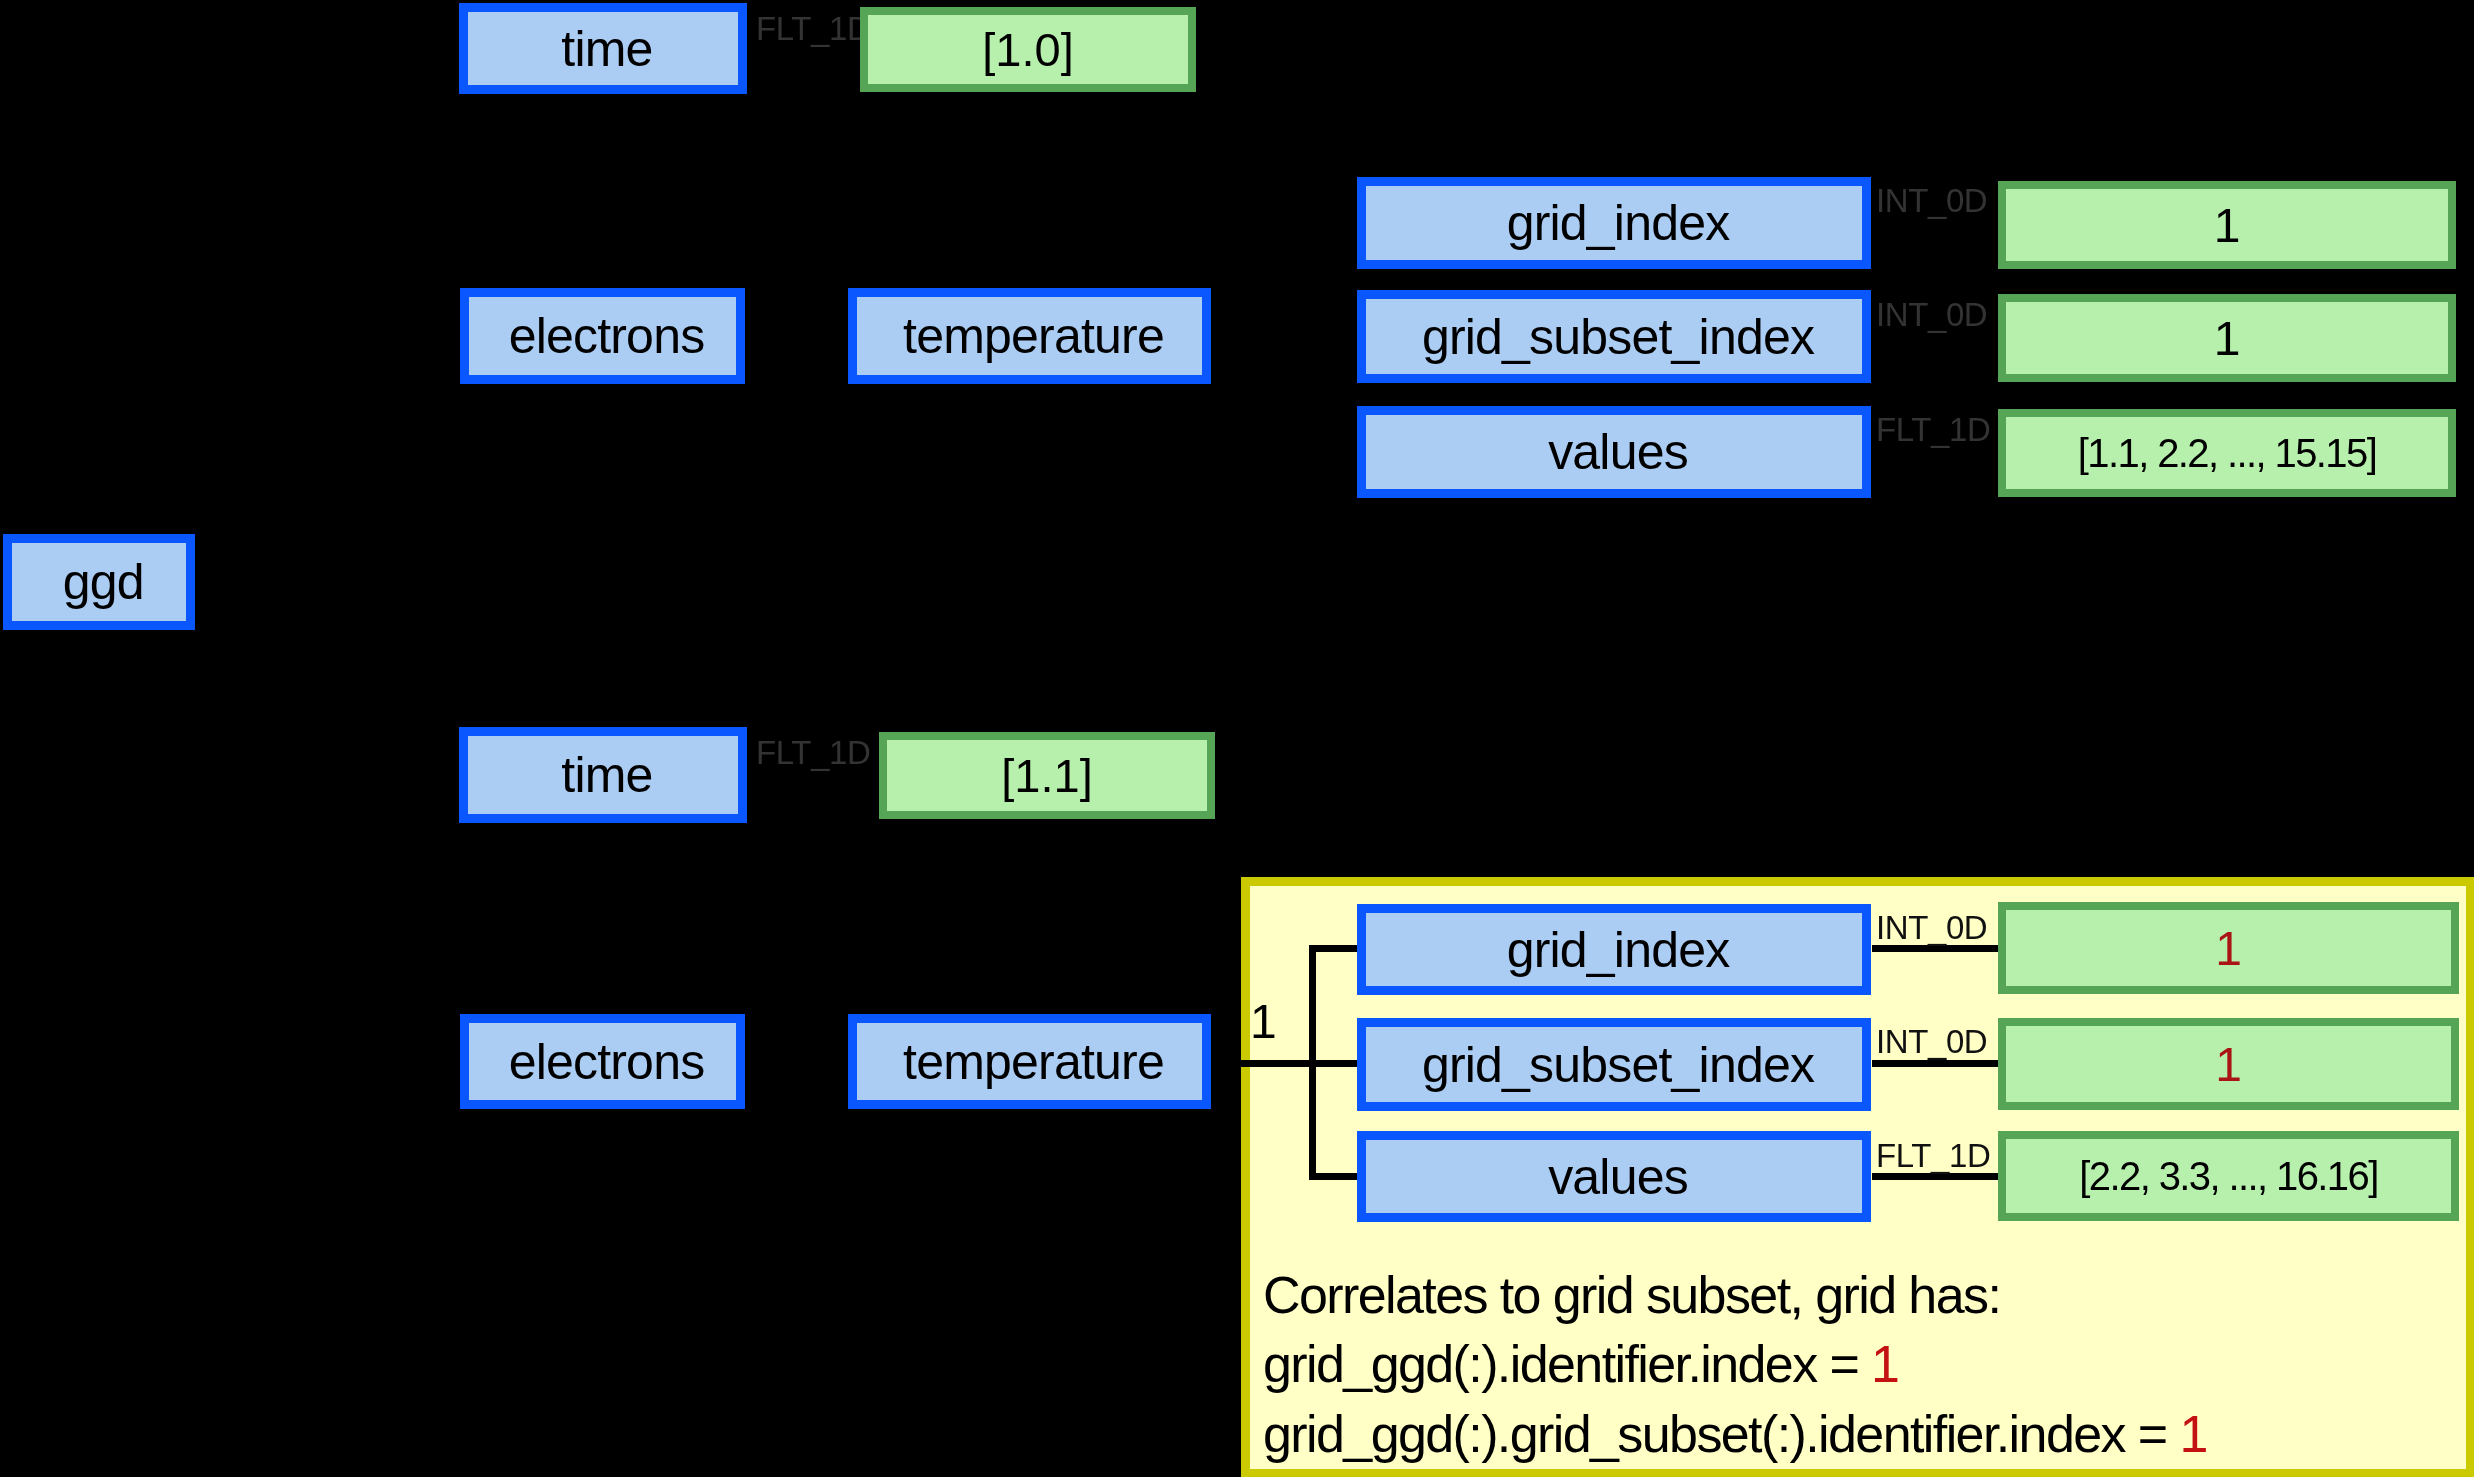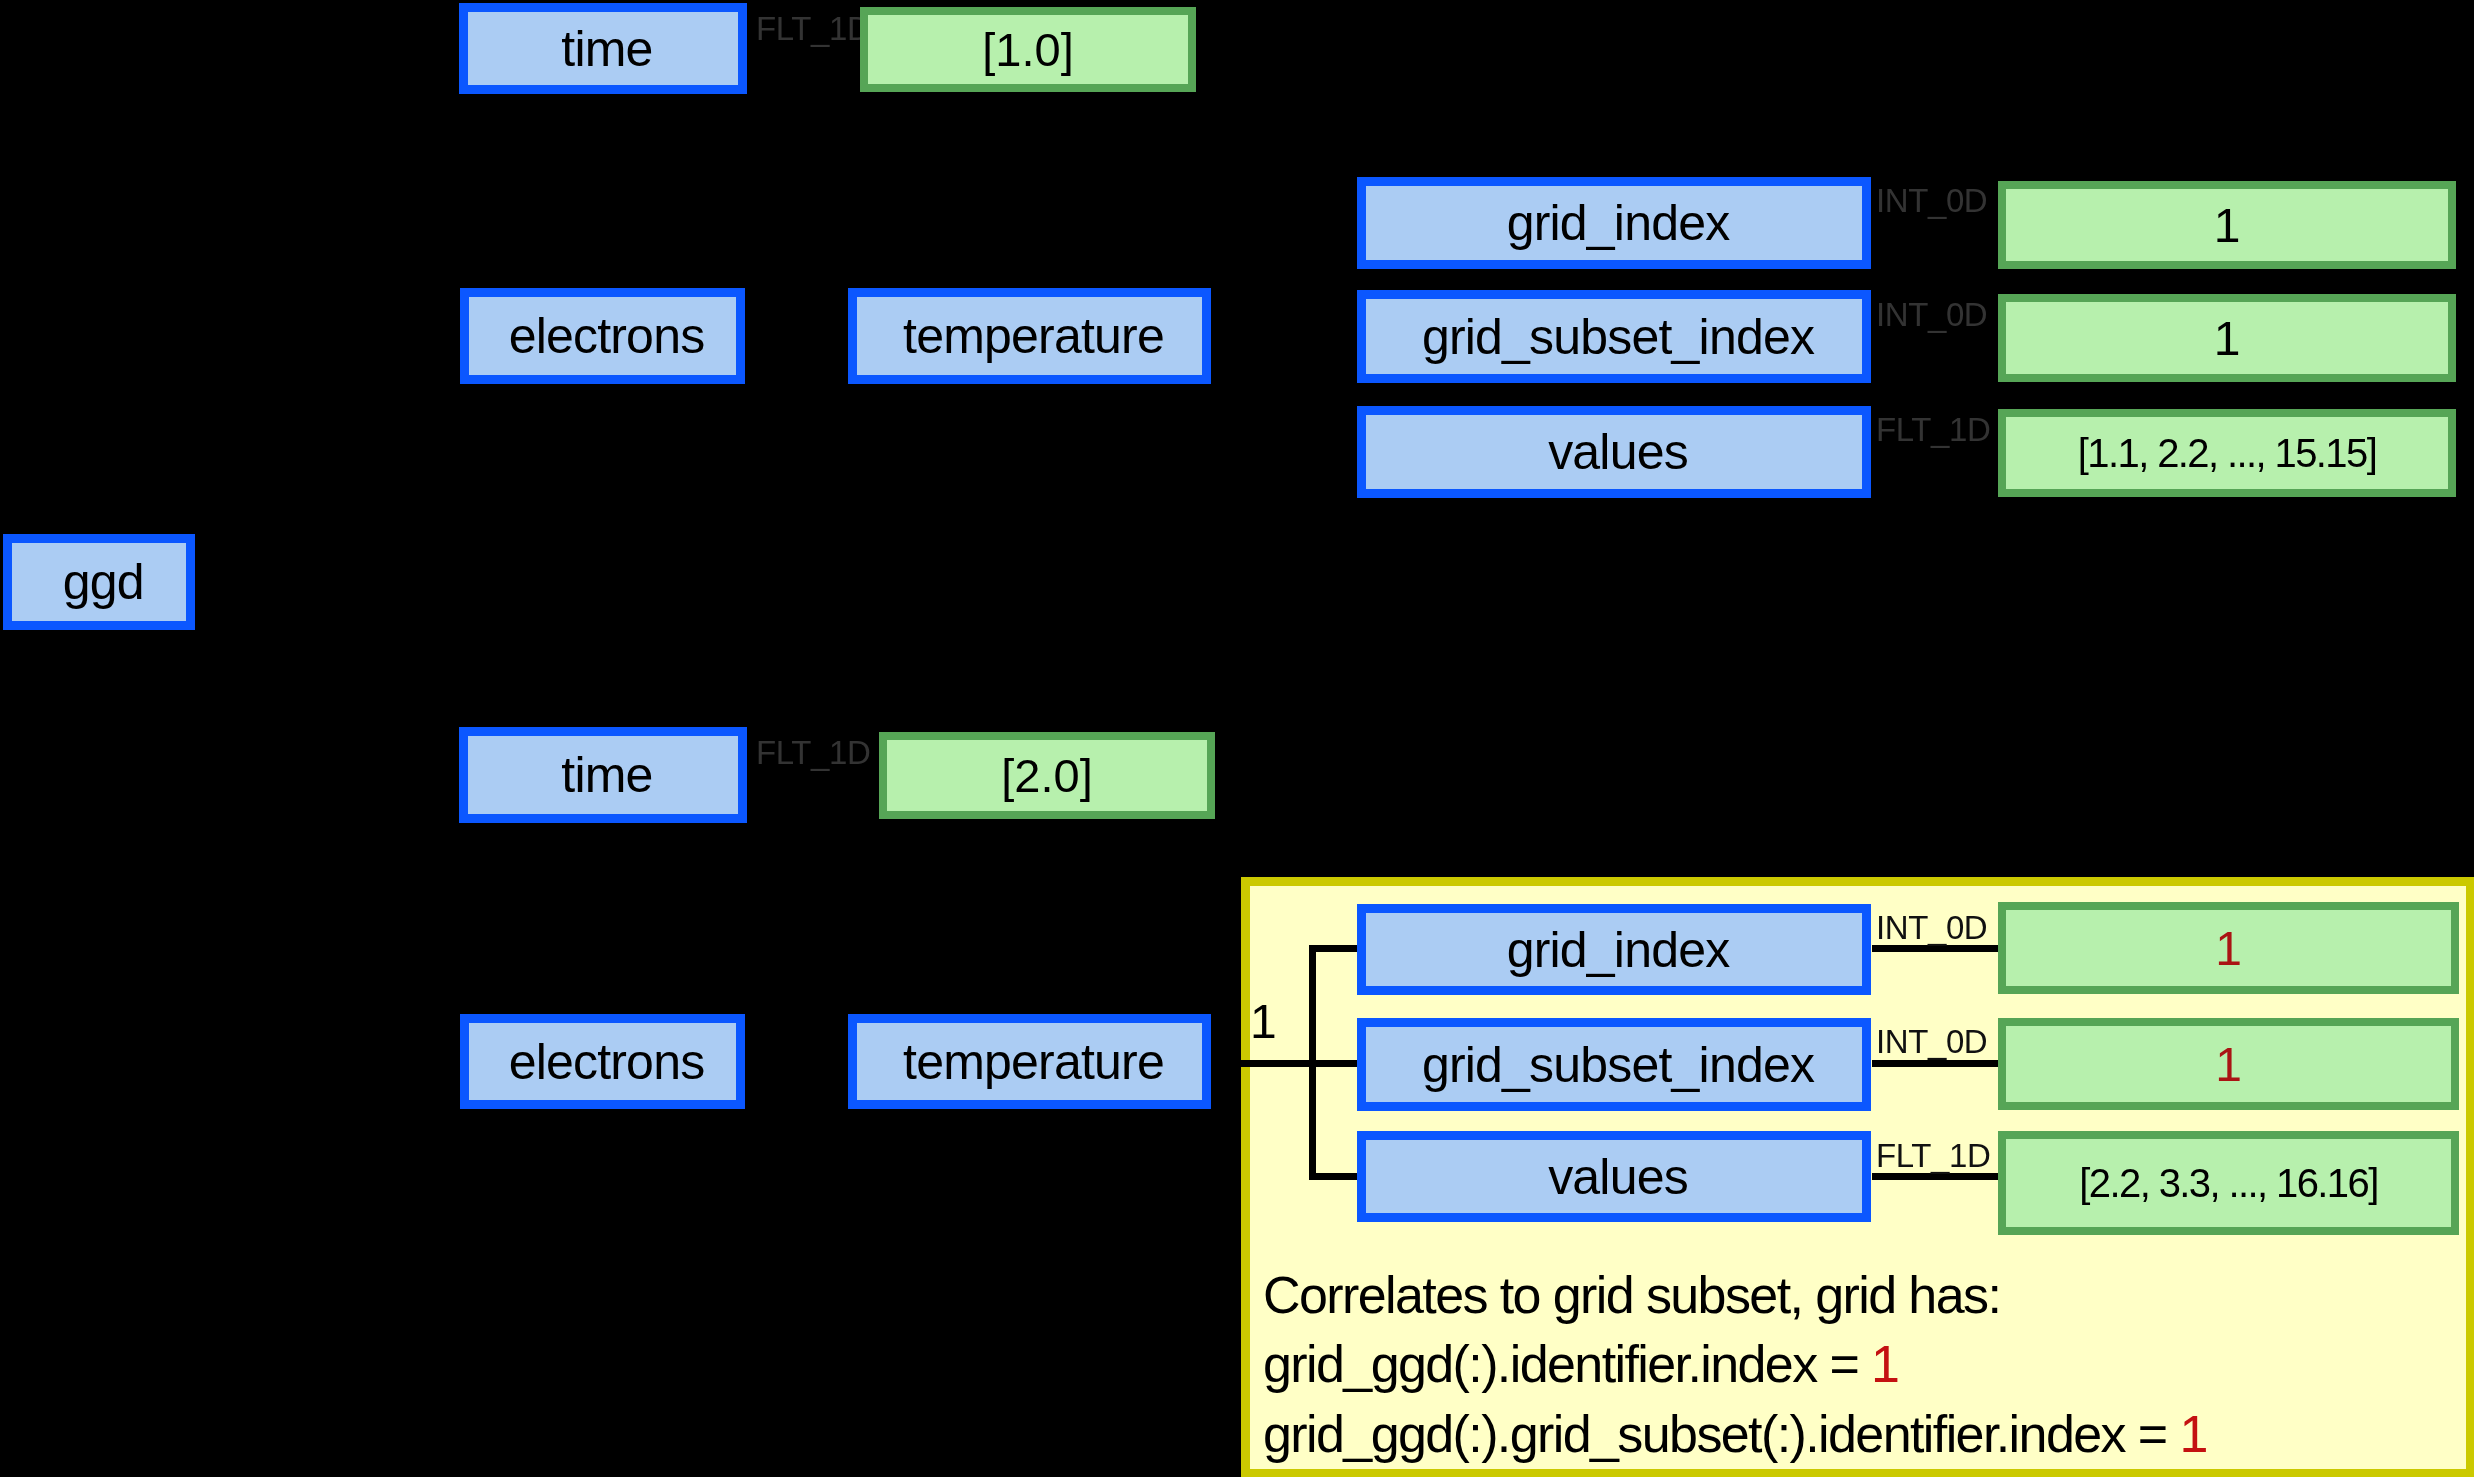--- a/index.html
+++ b/index.html
@@ -59,21 +59,21 @@
   <div class="node" style="left:1357px;top:290px;width:514px;height:93px">grid_subset_index</div>
   <div class="typelabel" style="left:1876px;top:296px">INT_0D</div>
   <div class="leaf" style="left:1998px;top:294px;width:458px;height:88px">1</div>
 
   <div class="node" style="left:1357px;top:406px;width:514px;height:92px">values</div>
   <div class="typelabel" style="left:1876px;top:411px">FLT_1D</div>
   <div class="leaf array" style="left:1998px;top:409px;width:458px;height:88px">[1.1, 2.2, ..., 15.15]</div>
 
   <div class="node" style="left:459px;top:727px;width:288px;height:96px">time</div>
   <div class="typelabel" style="left:756px;top:734px">FLT_1D</div>
-  <div class="leaf" style="left:879px;top:732px;width:336px;height:87px;font-size:47px">[2.0]</div>
+  <div class="leaf" style="left:879px;top:732px;width:336px;height:87px;font-size:47px">[1.1]</div>
 
   <div class="node" style="left:460px;top:1014px;width:285px;height:95px">electrons</div>
   <div class="node" style="left:848px;top:1014px;width:363px;height:95px">temperature</div>
 
   <div class="hlbox" style="left:1241px;top:877px;width:1234px;height:601px"></div>
 
   <div class="conn" style="left:1211px;top:1060px;width:146px;height:7.2px"></div>
   <div class="conn" style="left:1309px;top:945px;width:7.2px;height:235px"></div>
   <div class="conn" style="left:1314px;top:945px;width:43px;height:7.2px"></div>
   <div class="conn" style="left:1314px;top:1173px;width:43px;height:7.2px"></div>
@@ -86,21 +86,21 @@
   <div class="node" style="left:1357px;top:904px;width:514px;height:91px">grid_index</div>
   <div class="typelabel dk" style="left:1876px;top:909px">INT_0D</div>
   <div class="leaf redval" style="left:1998px;top:902px;width:461px;height:92px">1</div>
 
   <div class="node" style="left:1357px;top:1018px;width:514px;height:93px">grid_subset_index</div>
   <div class="typelabel dk" style="left:1876px;top:1023px">INT_0D</div>
   <div class="leaf redval" style="left:1998px;top:1018px;width:461px;height:92px">1</div>
 
   <div class="node" style="left:1357px;top:1131px;width:514px;height:91px">values</div>
   <div class="typelabel dk" style="left:1876px;top:1137px">FLT_1D</div>
-  <div class="leaf array" style="left:1998px;top:1131px;width:461px;height:104px">[2.2, 3.3, ..., 16.16]</div>
+  <div class="leaf array" style="left:1998px;top:1131px;width:461px;height:90px">[2.2, 3.3, ..., 16.16]</div>
 
   <div class="note" style="left:1263px;top:1267px">
     <span>Correlates to grid subset, grid has:</span><span class="rednum"></span>
   </div>
   <div class="note" style="left:1263px;top:1336px">
     <span>grid_ggd(:).identifier.index = </span><span class="rednum">1</span>
   </div>
   <div class="note" style="left:1263px;top:1406px">
     <span>grid_ggd(:).grid_subset(:).identifier.index = </span><span class="rednum">1</span>
   </div>

